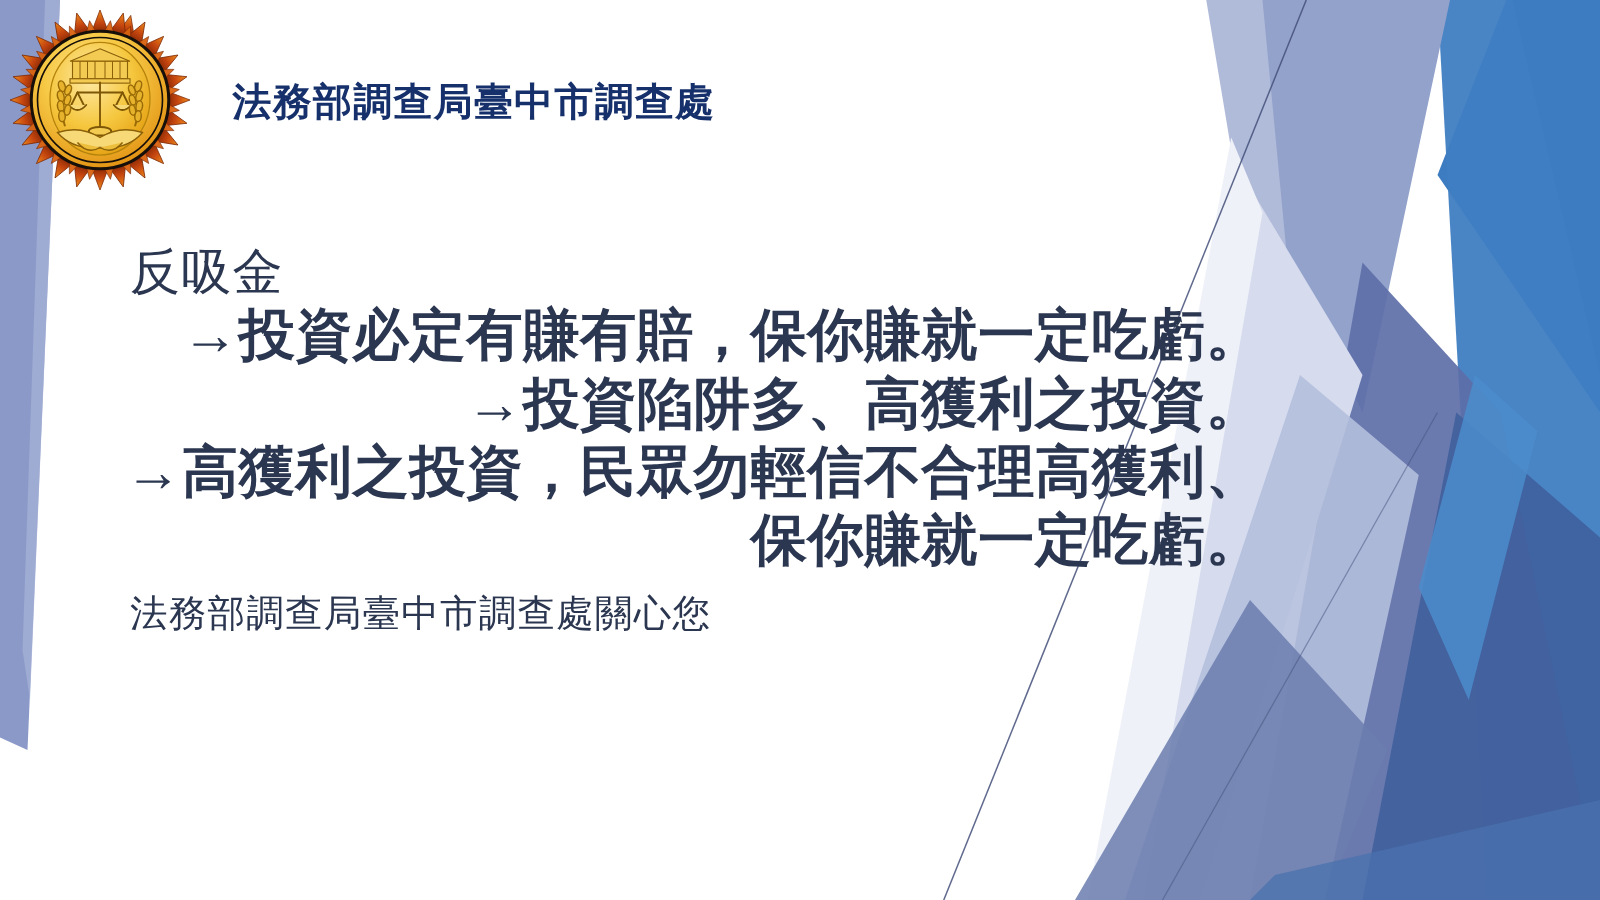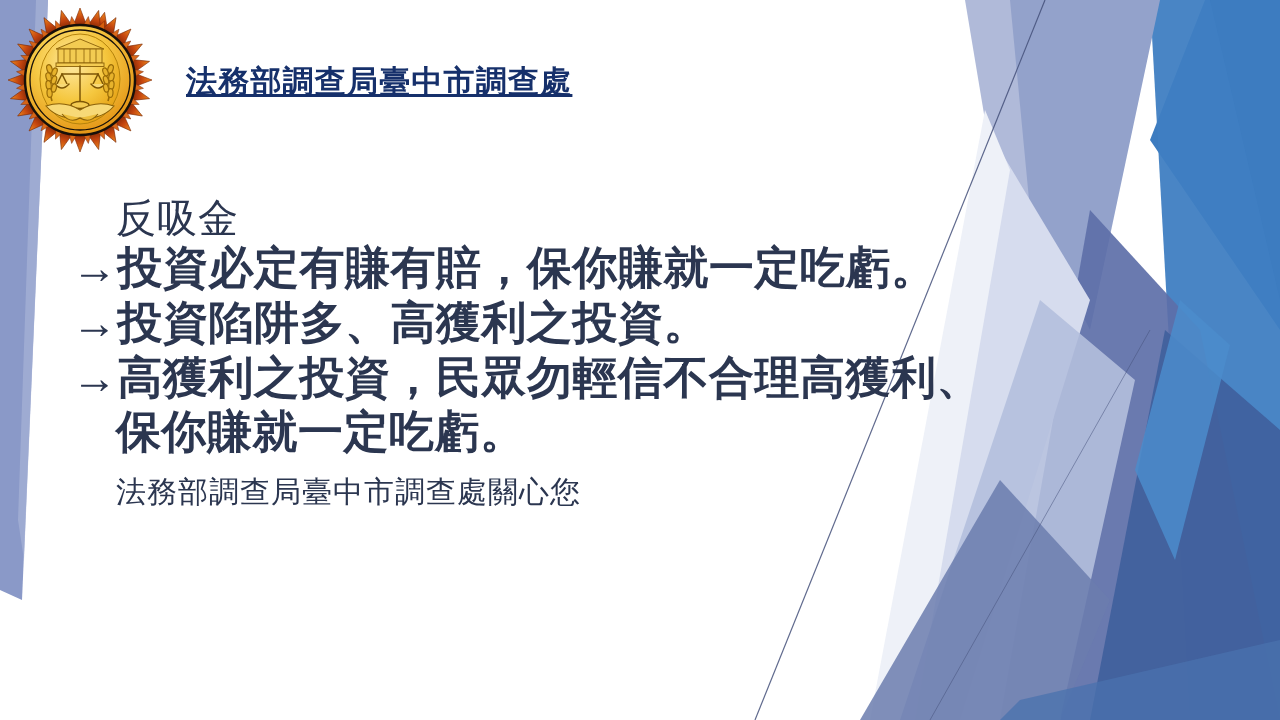--- a/index.html
+++ b/index.html
@@ -41,46 +41,45 @@
   #header-title {
     position: absolute;
     left: 186px;
     top: 66px;
     font-size: 31px;
     font-weight: bold;
     color: #16306b;
     letter-spacing: 1.2px;
     white-space: nowrap;
     line-height: 1;
-    text-decoration: underline;
   }
 
   
   #body-block {
     position: absolute;
     left: 60px;
     top: 196px;
     width: 950px;
-    margin-left: 12px;
   }
   .lead-line {
     font-size: 40px;
     font-weight: normal;
     color: #2b3650;
     line-height: 1.12;
     padding-left: 44px;
     letter-spacing: 1px;
   }
   .bullet-line {
     font-size: 45px;
     font-weight: bold;
     color: #2b3650;
     line-height: 1.22;
     letter-spacing: 0.5px;
     white-space: nowrap;
+    text-align: right;
   }
   .bullet-line.indented {
     padding-left: 44px;
   }
   #footer-line {
     margin-top: 14px;
     padding-left: 44px;
     font-size: 30px;
     font-weight: normal;
     color: #2b3650;

